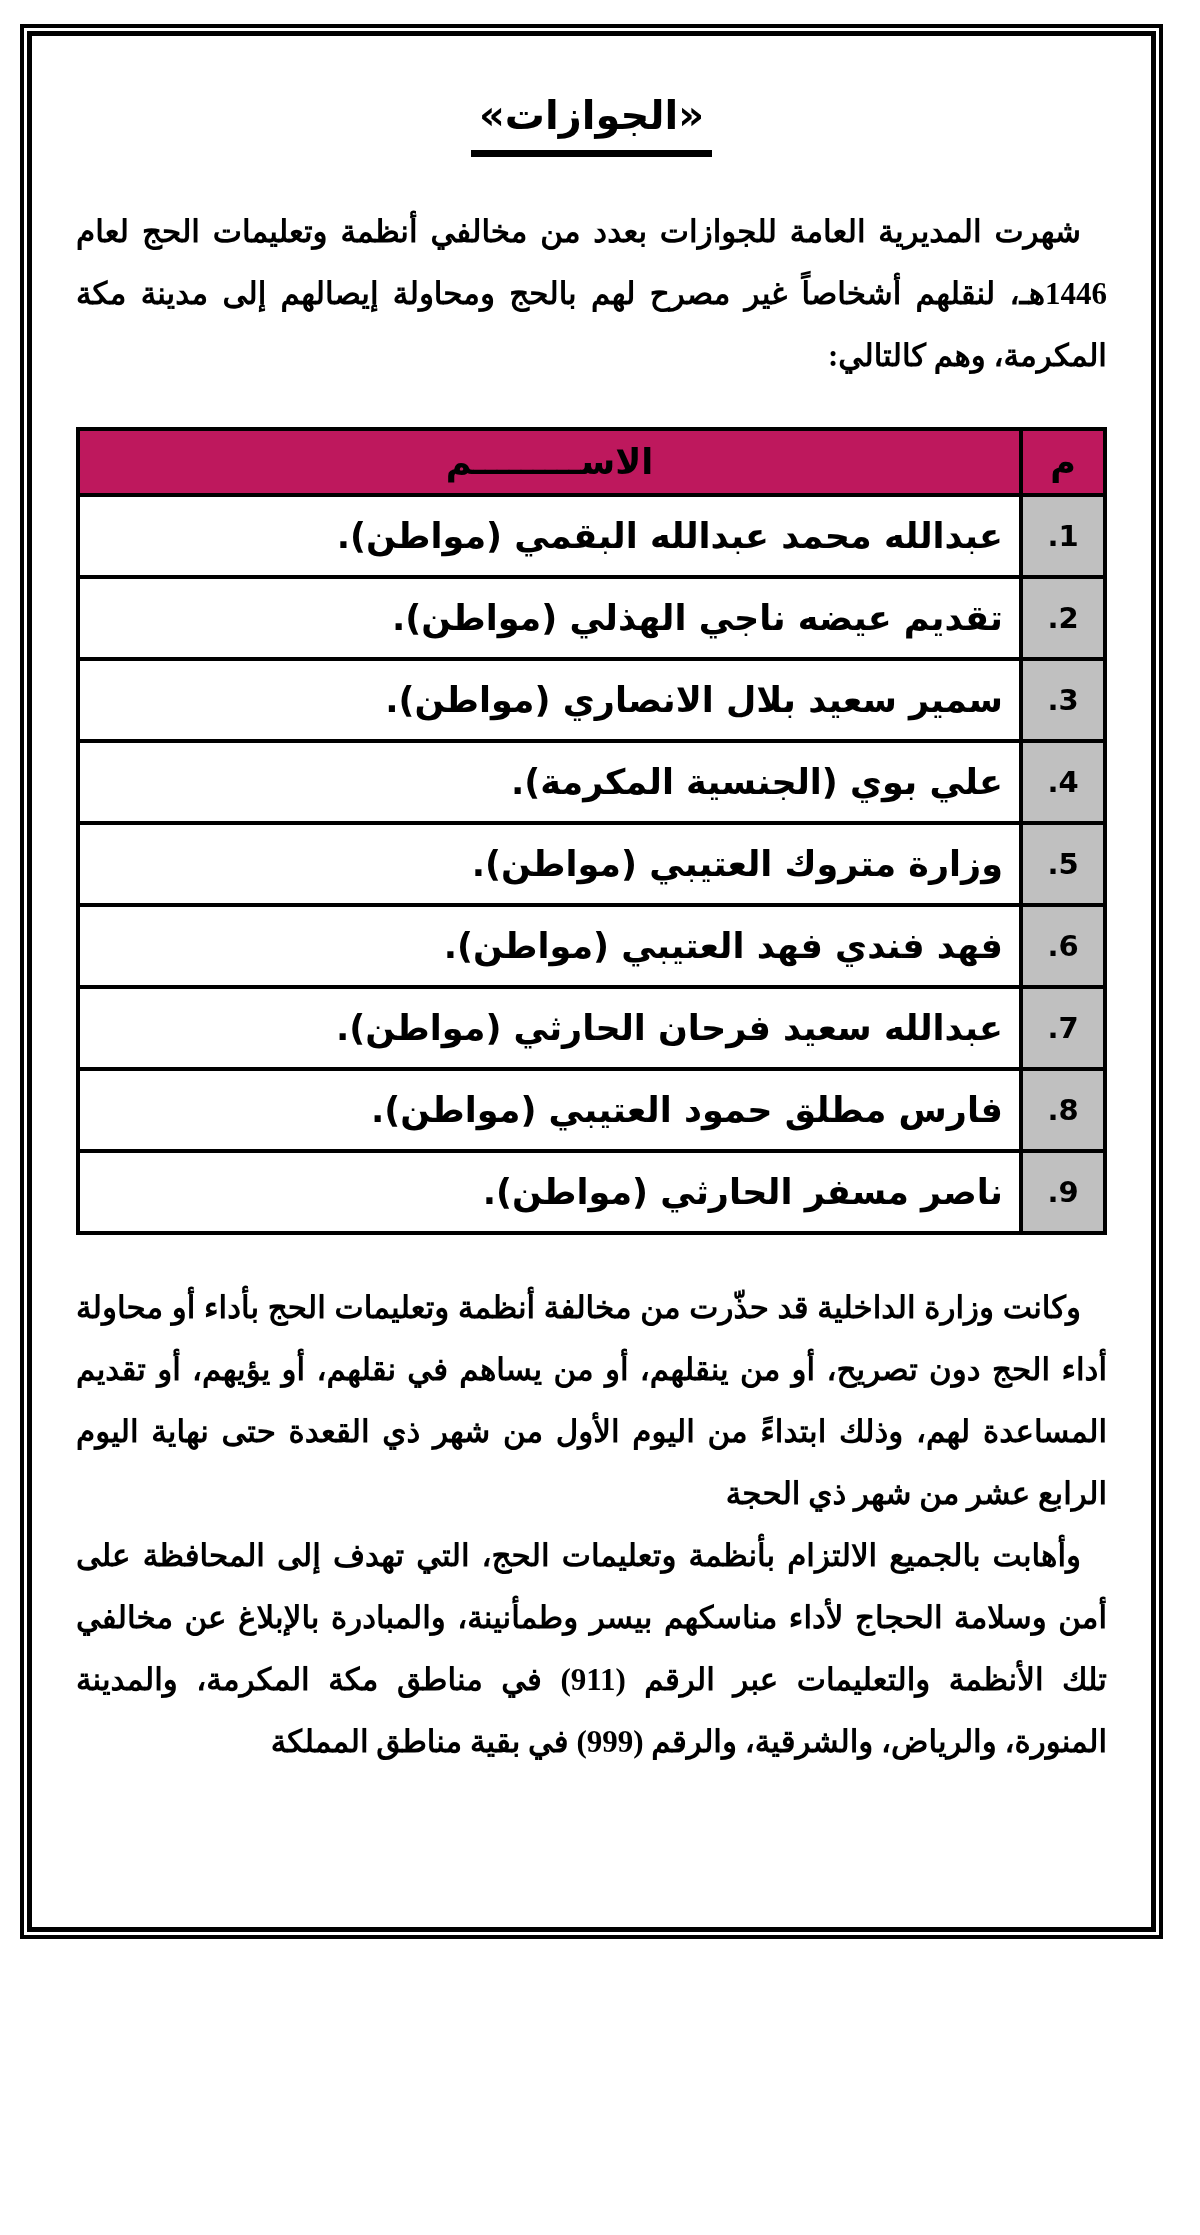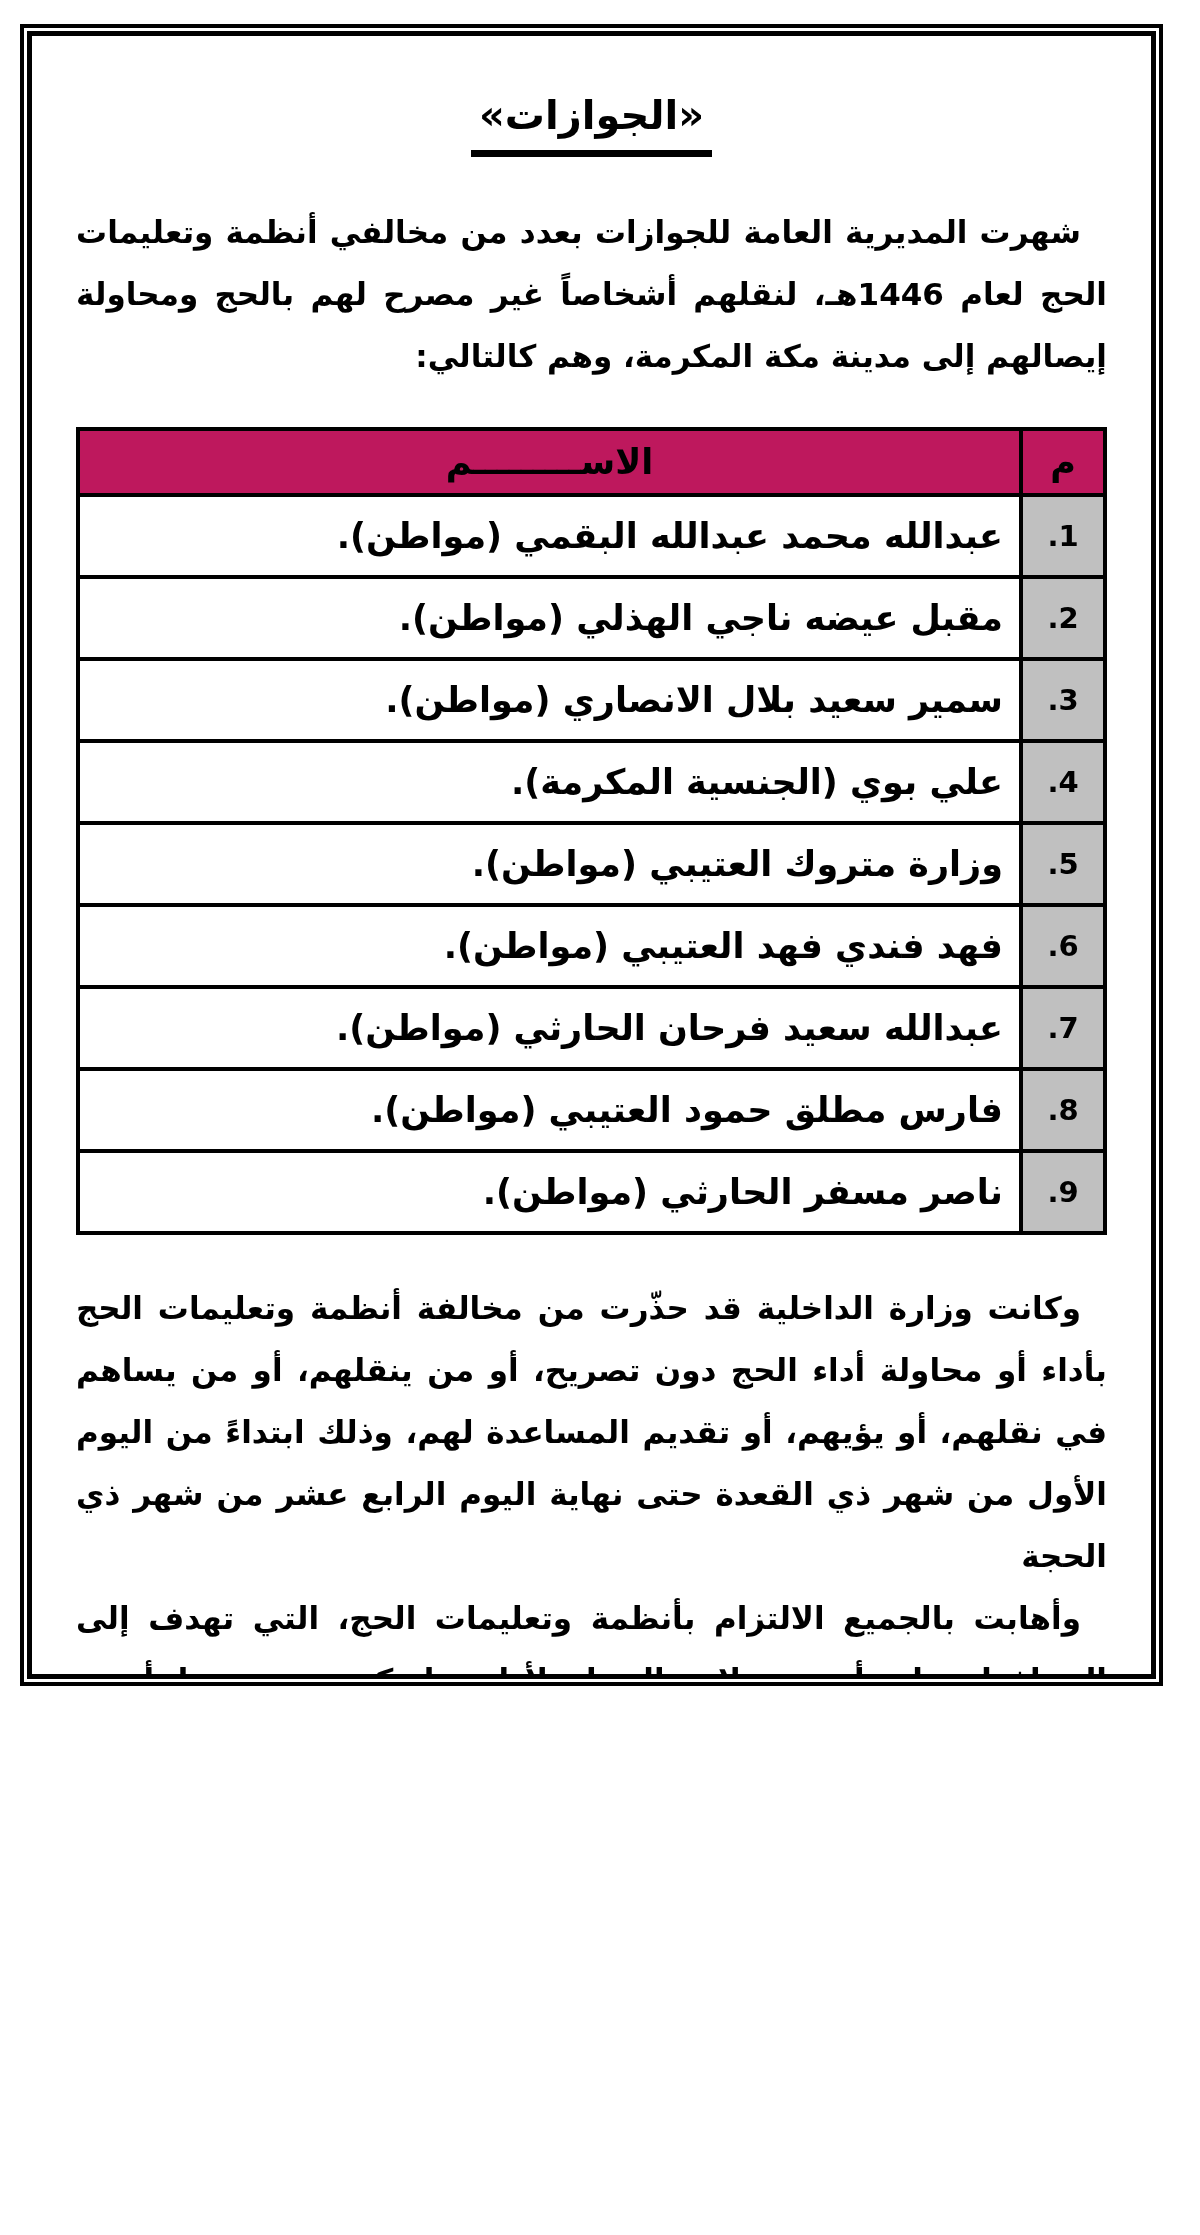--- a/index.html
+++ b/index.html
@@ -14,21 +14,21 @@
     font-family: "DejaVu Sans", sans-serif;
     font-weight: bold;
     color: #000000;
   }
   
   .frame-outer {
     position: absolute;
     left: 20px;
     top: 24px;
     width: 1143px;
-    height: 1662px;
+    height: 1915px;
     box-sizing: border-box;
     border: 4px solid #000;
     padding: 3px;
     background: #ffffff;
   }
   .frame-inner {
     width: 100%;
     height: 100%;
     box-sizing: border-box;
     border: 5px solid #000;
@@ -55,20 +55,21 @@
   }
   .para {
     direction: rtl;
     unicode-bidi: embed;
     text-align: justify;
     text-justify: inter-word;
     font-size: 31px;
     line-height: 2.0;
     text-indent: 26px;
     margin: 0;
+    font-family: Liberation Serif, serif;
   }
   .intro { margin-top: 44px; }
   .closing-1 { margin-top: 42px; }
   .closing-2 { margin-top: 0; }
 
   table.names {
     width: 100%;
     border-collapse: collapse;
     direction: rtl;
     table-layout: fixed;
@@ -122,21 +123,21 @@
           <tr>
         <th>م</th>
         <th>الاســـــــــم</th>
       </tr>
       <tr>
         <td class="idx-cell">1.</td>
         <td class="name-cell">عبدالله محمد عبدالله البقمي (مواطن).</td>
       </tr>
       <tr>
         <td class="idx-cell">2.</td>
-        <td class="name-cell">مقبل عيضه ناجي الهذلي (مواطن).</td>
+        <td class="name-cell">تقديم عيضه ناجي الهذلي (مواطن).</td>
       </tr>
       <tr>
         <td class="idx-cell">3.</td>
         <td class="name-cell">سمير سعيد بلال الانصاري (مواطن).</td>
       </tr>
       <tr>
         <td class="idx-cell">4.</td>
         <td class="name-cell">علي بوي (الجنسية المكرمة).</td>
       </tr>
       <tr>

